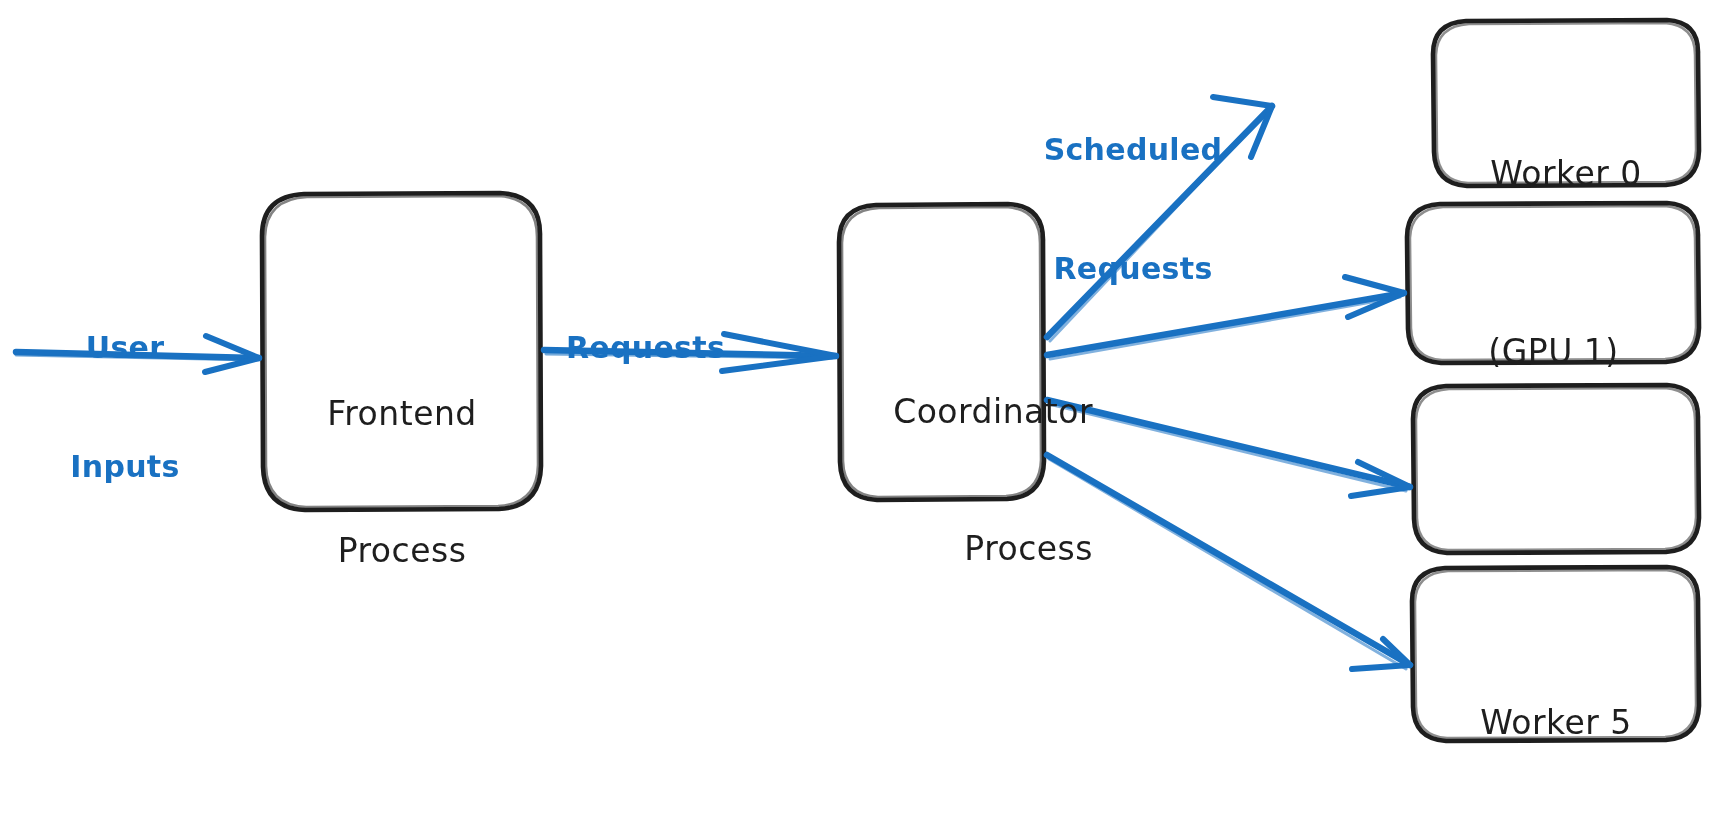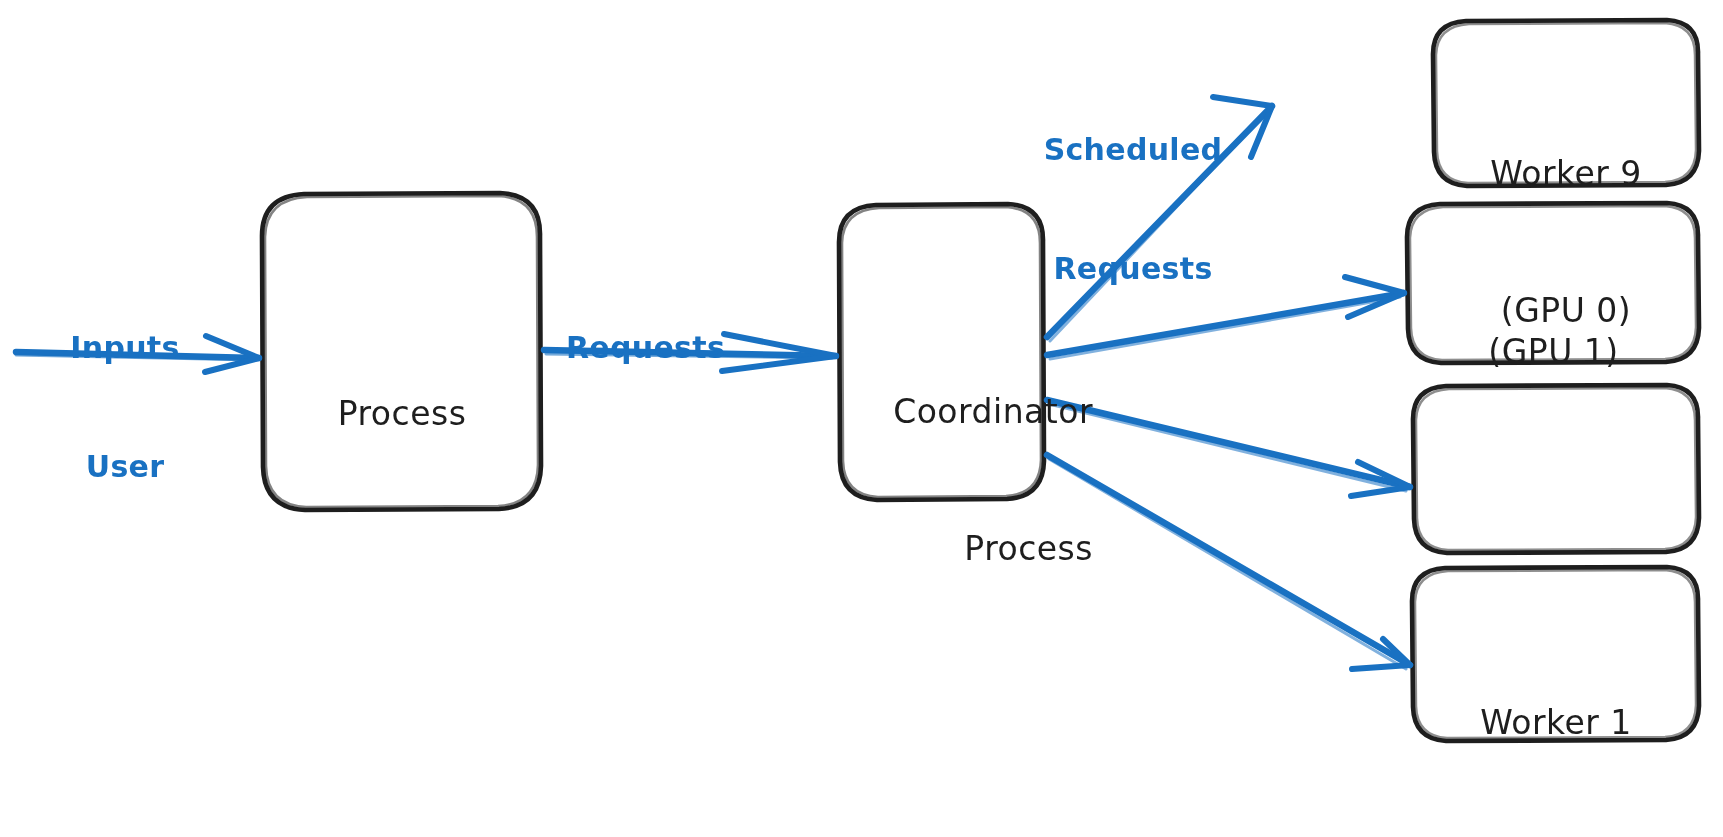--- a/index.html
+++ b/index.html
@@ -123,46 +123,46 @@
 
       <g>
         <path d="M1047,455 L1410,665"></path>
         <path d="M1049,459 L1406,669" stroke-width="3" opacity="0.55"></path>
         <path d="M1383,639 L1410,665 L1352,669" stroke-width="6"></path>
       </g>
     </g>
   </svg>
 
   <div class="node-label" style="left:262px; top:300px; width:280px;">
+    <span class="ln">Frontend</span>
     <span class="ln">Process</span>
   </div>
 
   <div class="node-label" style="left:790px; top:298px; width:303px;text-align:right;">
     <span class="ln">Coordinator</span>
     <span class="ln">Process</span>
   </div>
 
   <div class="node-label" style="left:1432px; top:60px; width:268px;">
-    <span class="ln">Worker 9</span>
-    <span class="ln">(GPU 0)</span>
+    <span class="ln">Worker 0</span>
   </div>
 
   <div class="node-label" style="left:1407px; top:238px; width:293px;">
     <span class="ln">(GPU 1)</span>
   </div>
 
 
   <div class="node-label" style="left:1412px; top:609px; width:288px;">
-    <span class="ln">Worker 1</span>
+    <span class="ln">Worker 5</span>
     <span class="ln">(GPU 3)</span>
   </div>
 
   <div class="edge-label" style="left:10px; top:248px; width:230px;">
+    <span class="ln">User</span>
     <span class="ln">Inputs</span>
-    <span class="ln">User</span>
   </div>
 
   <div class="edge-label" style="left:538px; top:248px; width:215px;">
     <span class="ln">Requests</span>
   </div>
 
   <div class="edge-label" style="left:1033px; top:50px; width:200px;">
     <span class="ln">Scheduled</span>
     <span class="ln">Requests</span>
   </div>

